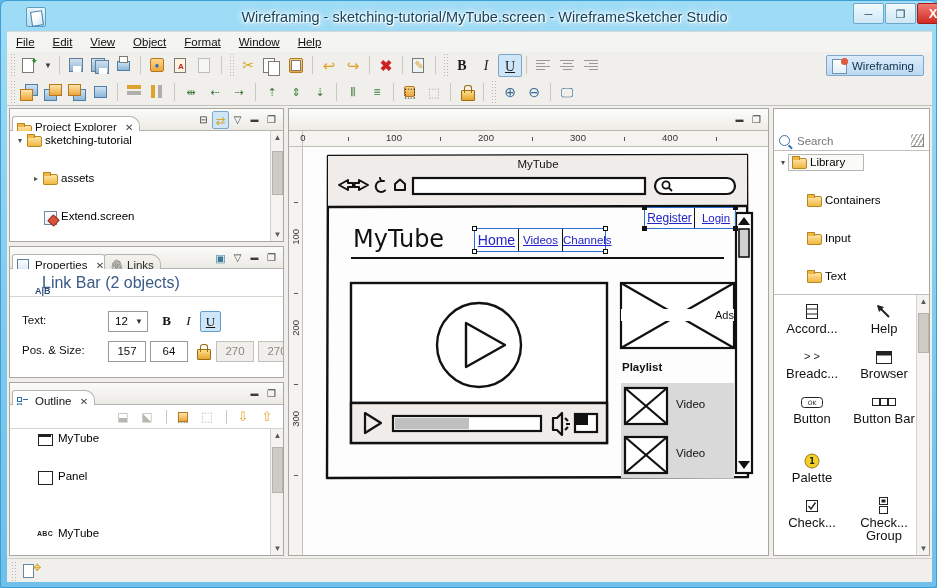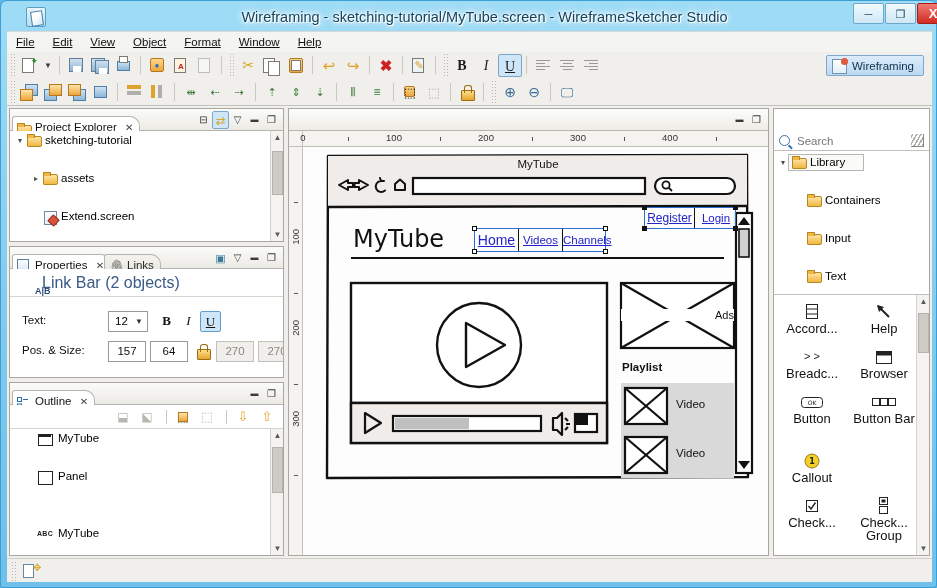--- a/index.html
+++ b/index.html
@@ -891,21 +891,21 @@
           <div class="lbl" style="line-height:13px">Button Bar</div>
         </div>
 
         <div class="pal-cell" style="left:4px; top:155px">
           <div class="pal-ic">
             <svg width="18" height="18" style="margin-top:2px">
                 <circle cx="9" cy="9" r="7" fill="#f2cf2a" stroke="#9a7a10"></circle>
                 <text x="9" y="12" font-size="8" text-anchor="middle" fill="#222" font-family="DejaVu Sans" font-weight="bold">1</text>
               </svg>
           </div>
-          <div class="lbl">Callout</div>
+          <div class="lbl">Palette</div>
         </div>
 
         <div class="pal-cell" style="left:4px; top:200px">
           <div class="pal-ic">
             <svg width="16" height="16" style="margin-top:3px">
                 <rect x="2.5" y="2.5" width="11" height="11" fill="#fff" stroke="#222"></rect>
                 <path d="M4.5,8 L7,11 L11.5,4.5" stroke="#222" fill="none" stroke-width="1.4"></path>
               </svg>
           </div>
           <div class="lbl">Check...</div>

